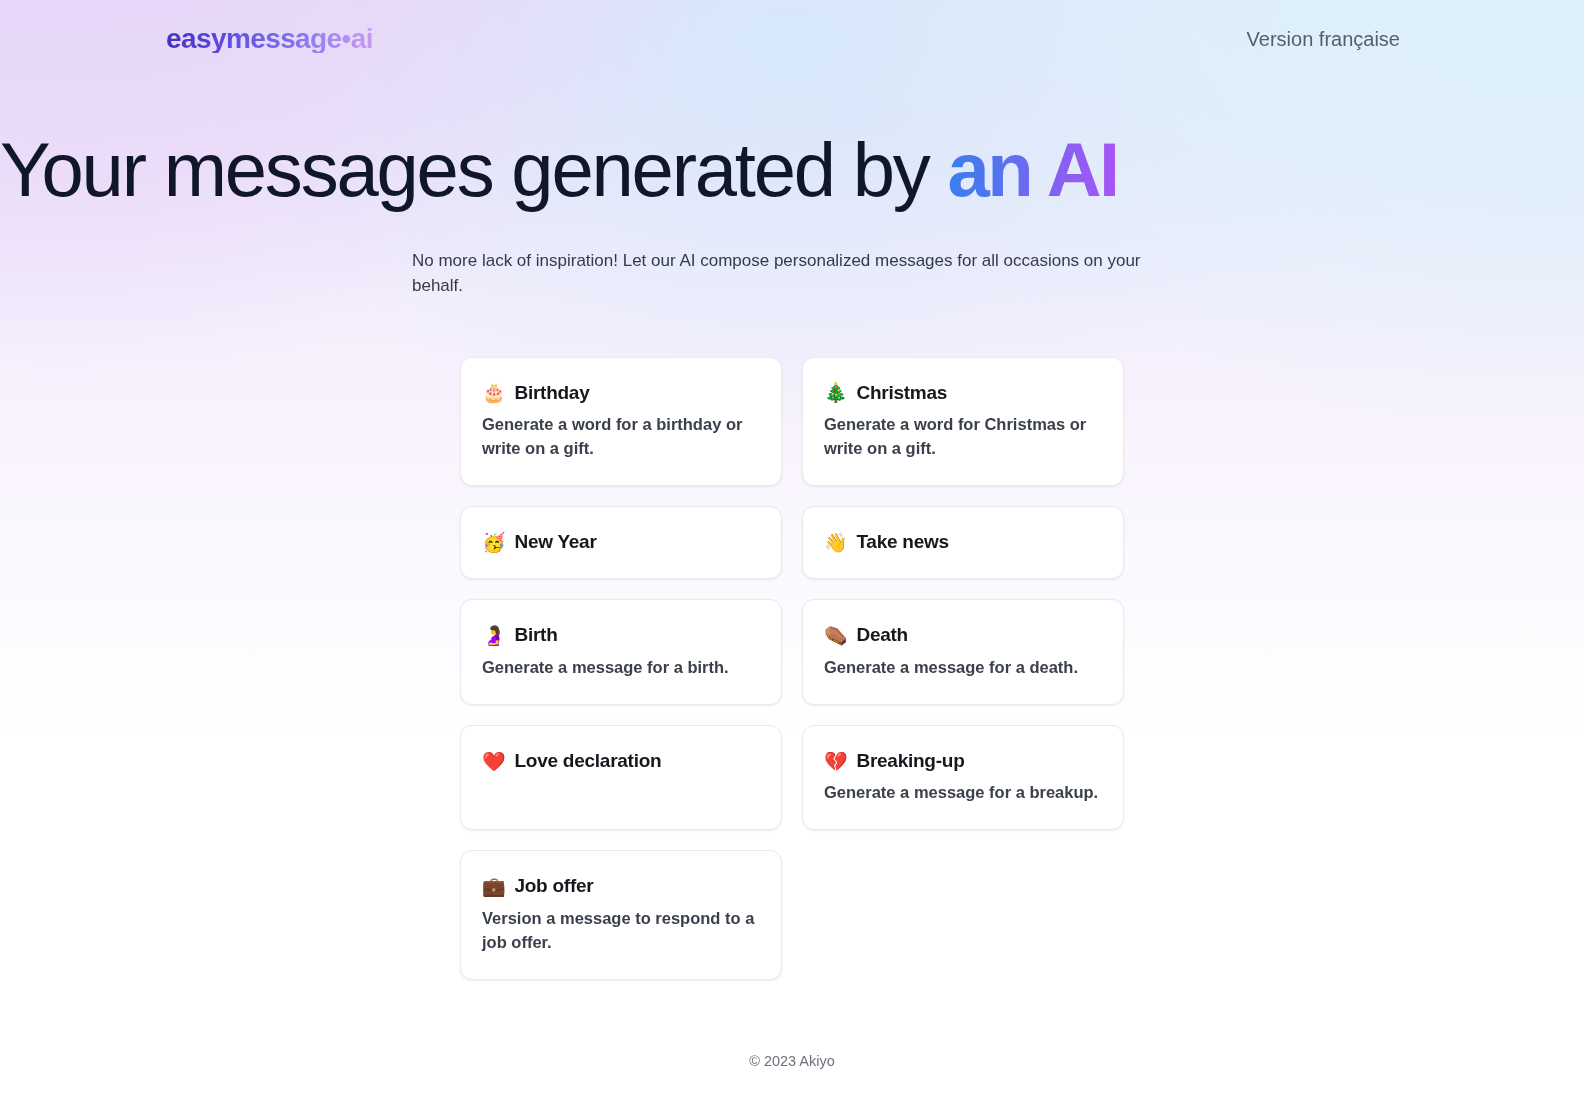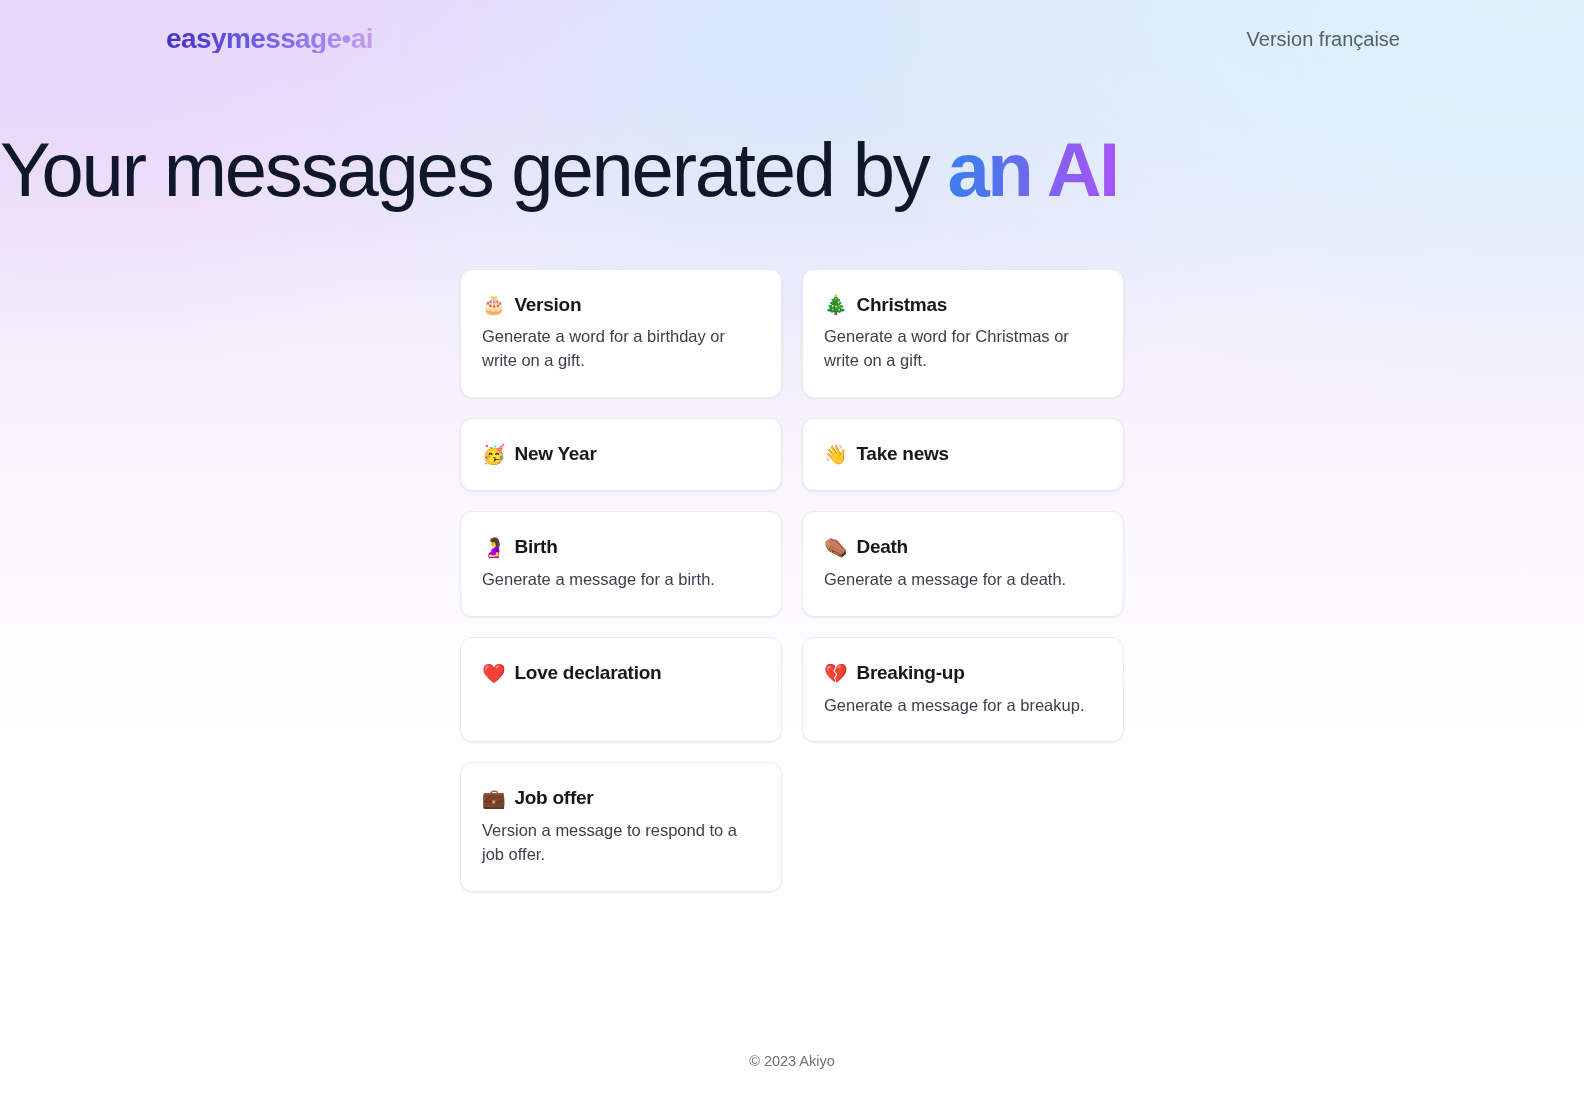--- a/index.html
+++ b/index.html
@@ -149,20 +149,21 @@
     font-size: 19px;
     line-height: 1;
     font-family: "DejaVu Sans", sans-serif;
   }
 
   .card-desc {
     margin-top: 9px;
     font-size: 16.5px;
     line-height: 1.45;
     color: #3b414c;
+    font-weight: bold;
   }
 
   
   .site-footer {
     flex: 0 0 auto;
     height: 88px;
     display: flex;
     align-items: center;
     justify-content: center;
   }
@@ -179,28 +180,29 @@
 
 <div class="page">
 
   <header class="site-header">
     <div class="brand">easymessage•ai</div>
     <a class="lang-link">Version française</a>
   </header>
 
   <section class="hero">
     <h1 class="hero-title"><span>Your messages generated by </span><span class="accent">an AI</span></h1>
+    <p class="hero-sub">No more lack of inspiration! Let our AI compose personalized messages for all occasions on your behalf.</p>
   </section>
 
   <section class="cards-area">
     <div class="cards-grid" id="cards-grid">
         <div class="card">
           <div class="card-title">
             <span class="card-emoji">🎂</span>
-            <span>Version</span>
+            <span>Birthday</span>
           </div>
           <div class="card-desc">Generate a word for a birthday or write on a gift.</div>
         </div>
         <div class="card">
           <div class="card-title">
             <span class="card-emoji">🎄</span>
             <span>Christmas</span>
           </div>
           <div class="card-desc">Generate a word for Christmas or write on a gift.</div>
         </div>

